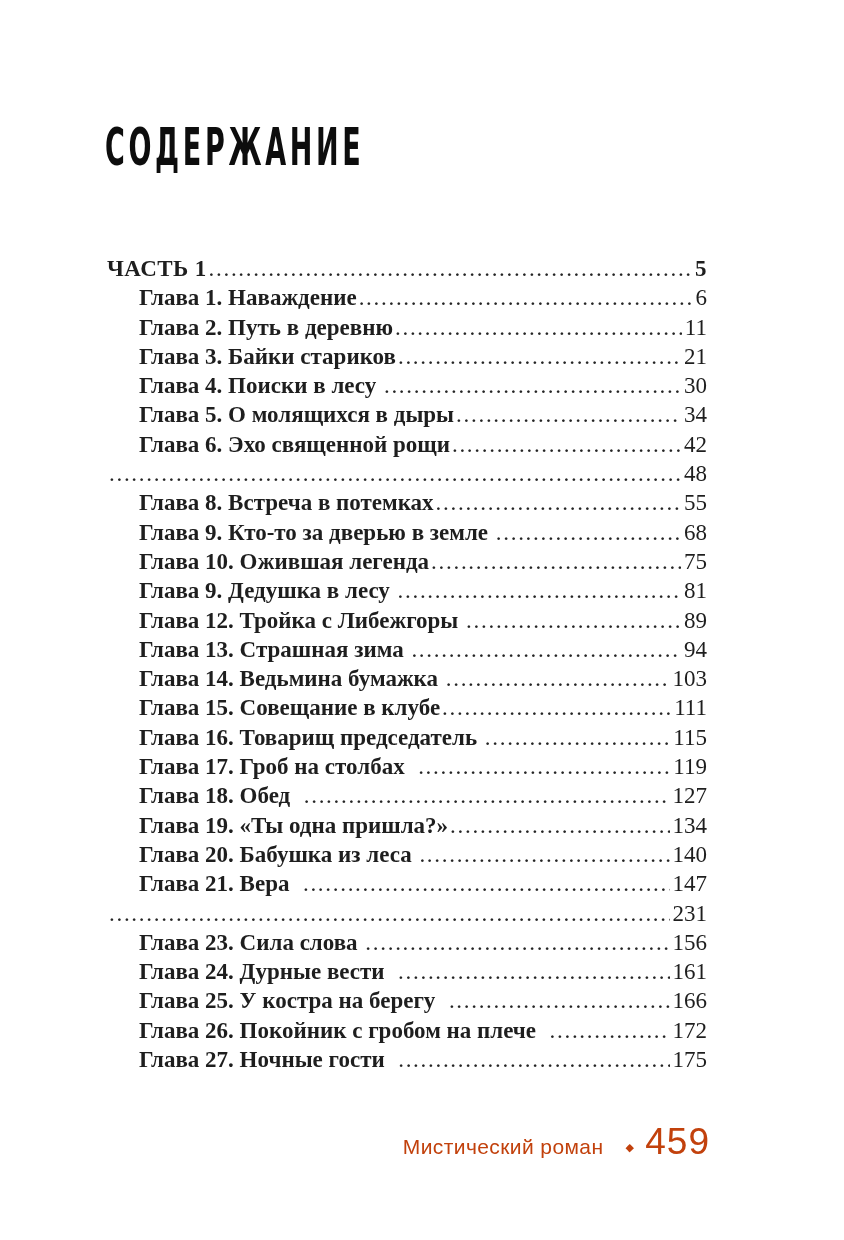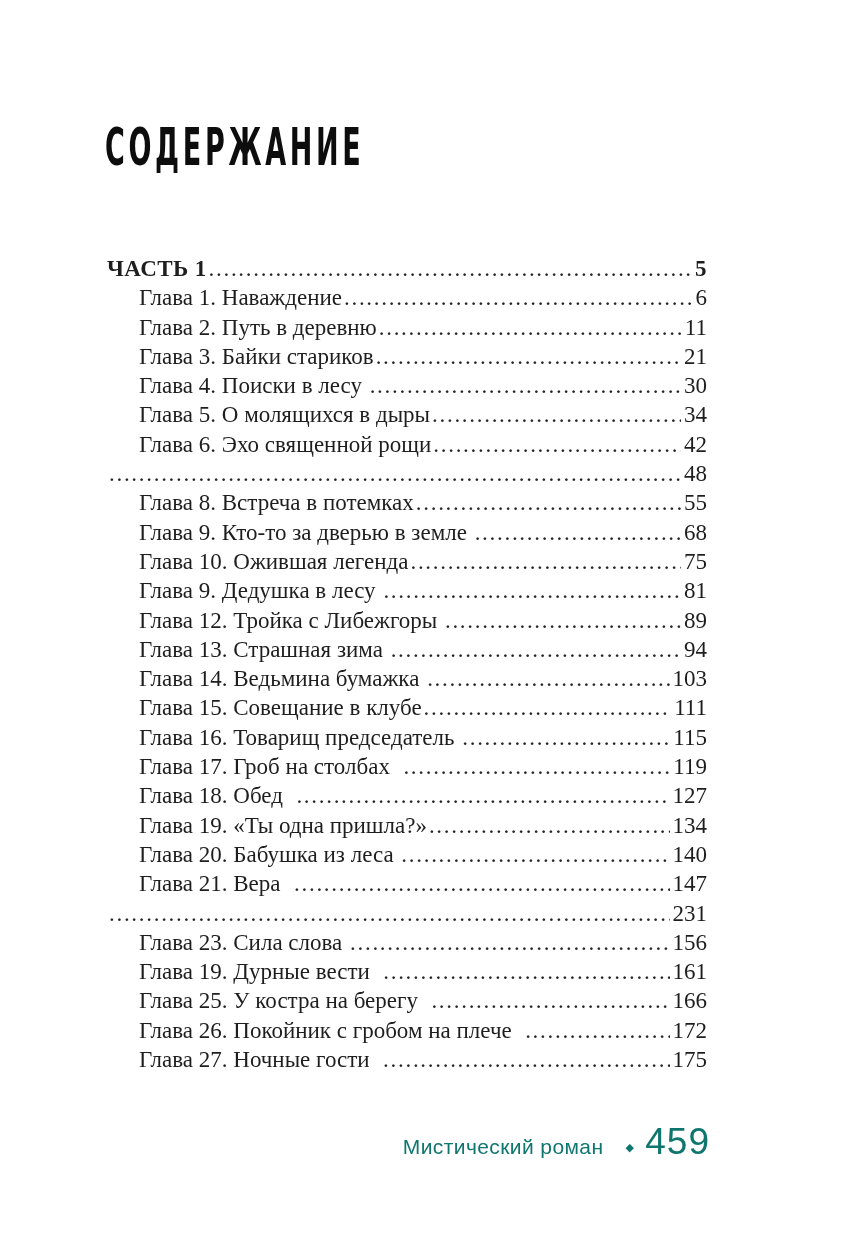--- a/index.html
+++ b/index.html
@@ -53,20 +53,21 @@
     white-space: pre;
     flex: 0 0 auto;
   }
   .toc-row.part .label,
   .toc-row.part .pg {
     font-weight: 700;
     letter-spacing: 0.4px;
   }
   .toc-row.chapter .label {
     padding-left: 32px;
+    font-weight: bold;
   }
   .toc-row .dots {
     flex: 1 1 auto;
     overflow: hidden;
     white-space: nowrap;
     letter-spacing: 1.7px;
     margin-left: 2px;
     margin-right: 3px;
     color: #242424;
   }
@@ -78,21 +79,21 @@
   
   .footer {
     position: absolute;
     top: 1121px;
     right: 134px;
     display: flex;
     align-items: baseline;
     font-family: "Liberation Sans", sans-serif;
     font-size: 21px;
     letter-spacing: 0.4px;
-    color: #0f766e;
+    color: #c2410c;
     white-space: nowrap;
   }
   .footer .diamond {
     font-size: 11px;
     margin: 0 11px 0 22px;
     transform: translateY(-3px);
     display: inline-block;
   }
   .footer .pagenum {
     font-family: Liberation Sans, sans-serif;
@@ -244,21 +245,21 @@
       <span class="pg">231</span>
     </div>
 
     <div class="toc-row chapter">
       <span class="label">Глава 23. Сила слова </span>
       <span class="dots">........................................................................................................................................................................................................</span>
       <span class="pg">156</span>
     </div>
 
     <div class="toc-row chapter">
-      <span class="label">Глава 19. Дурные вести  </span>
+      <span class="label">Глава 24. Дурные вести  </span>
       <span class="dots">........................................................................................................................................................................................................</span>
       <span class="pg">161</span>
     </div>
 
     <div class="toc-row chapter">
       <span class="label">Глава 25. У костра на берегу  </span>
       <span class="dots">........................................................................................................................................................................................................</span>
       <span class="pg">166</span>
     </div>
 

